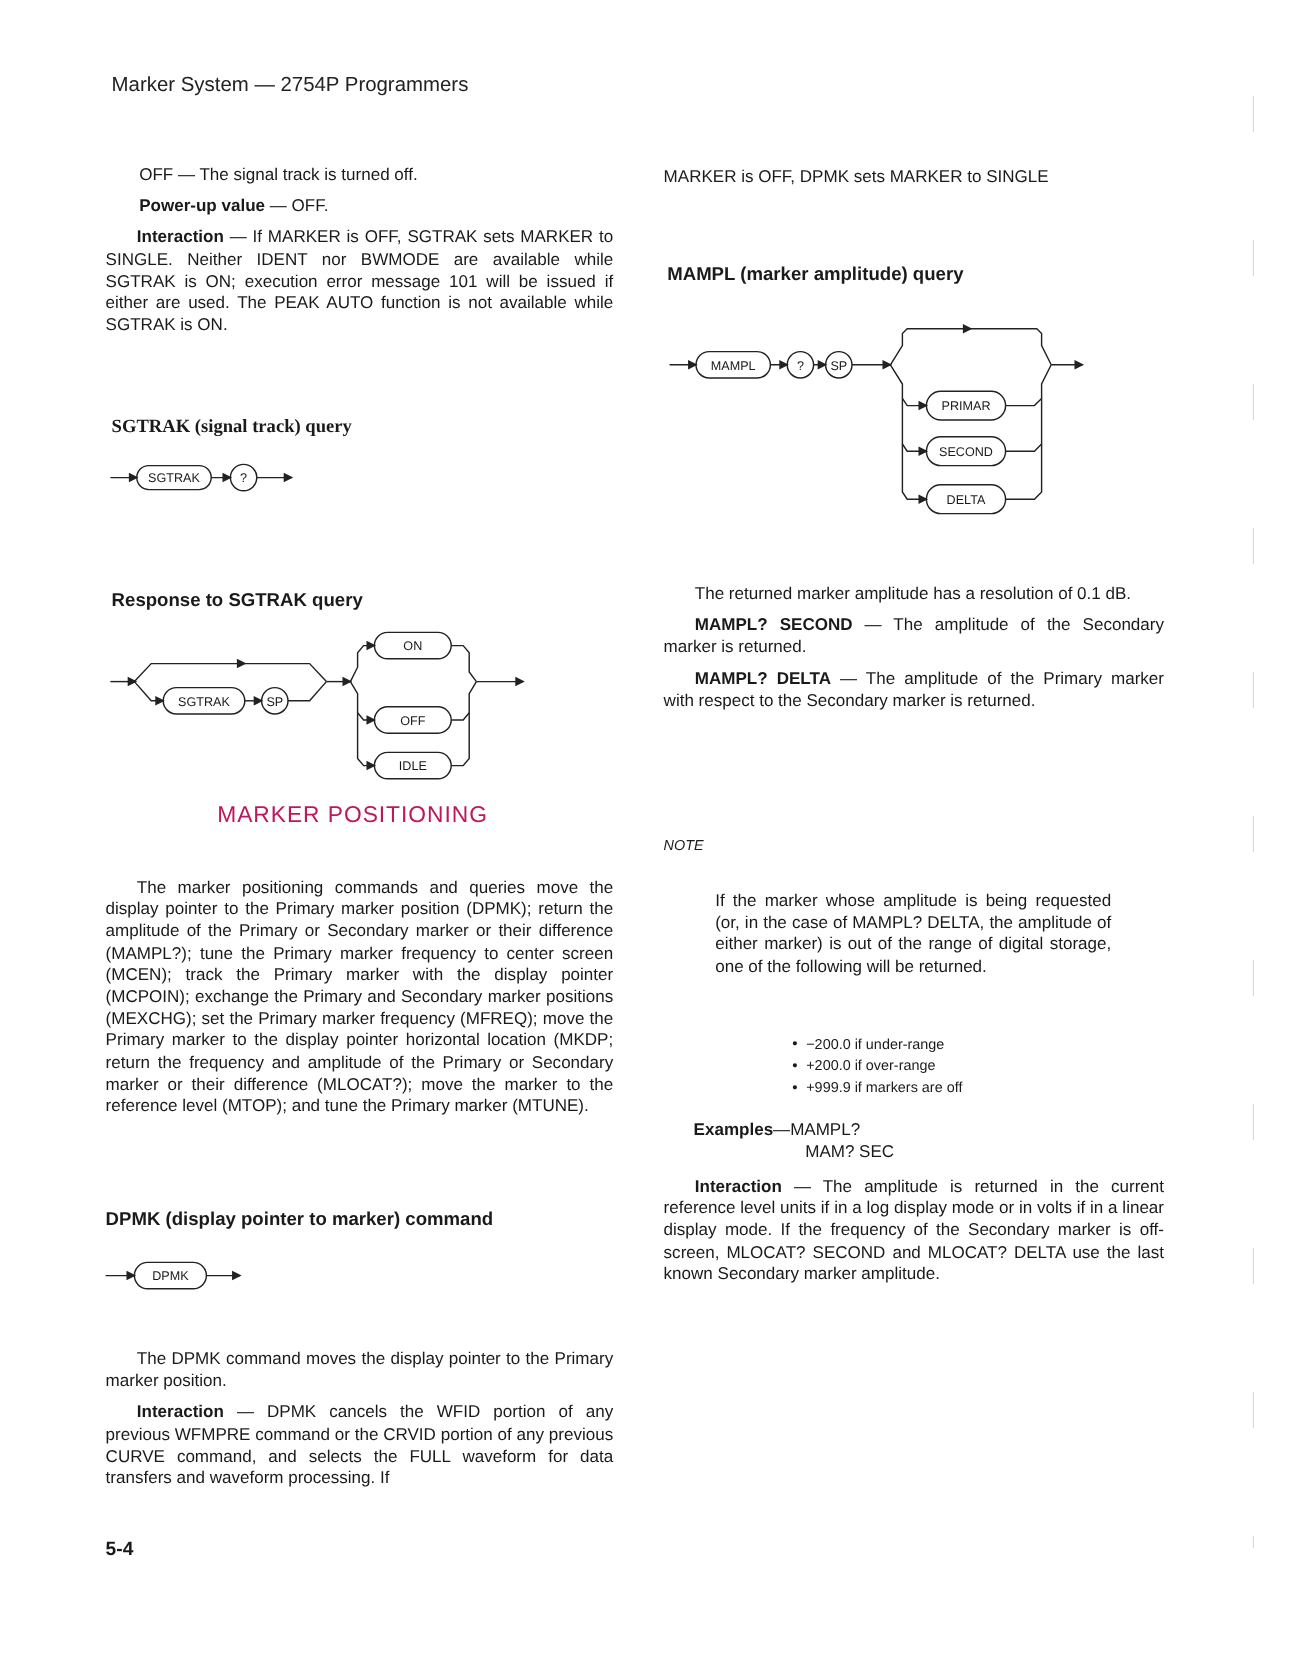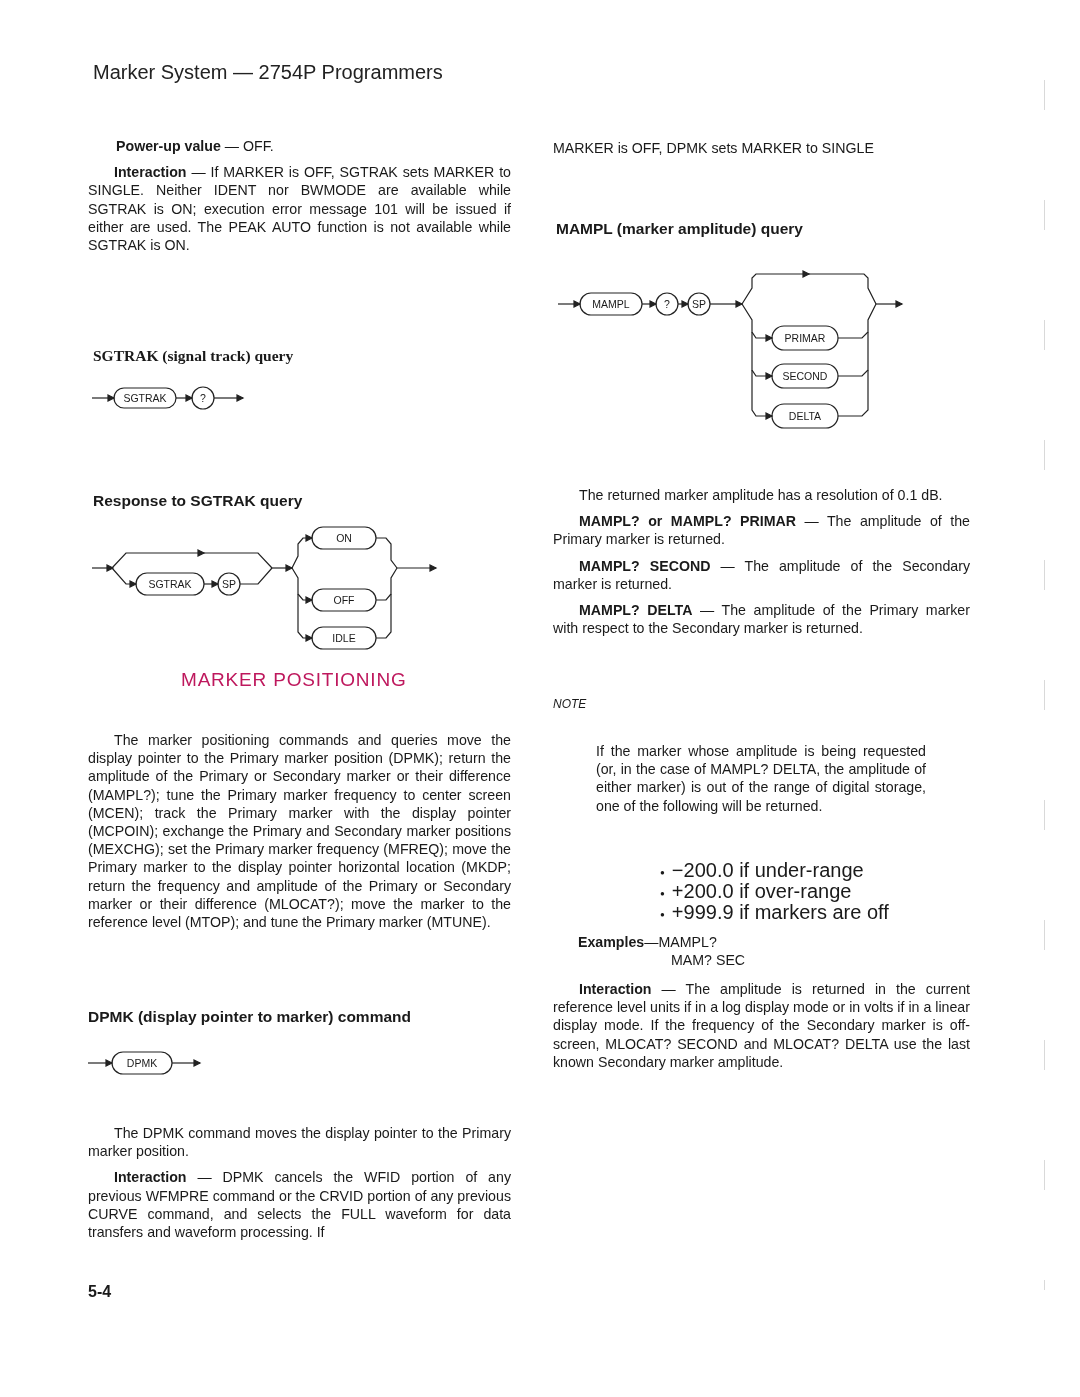--- a/index.html
+++ b/index.html
@@ -1,45 +1,46 @@
 <!DOCTYPE html>
 <html><head>
 <meta charset="utf-8">
 <style>
   html, body { margin: 0; padding: 0; }
   body {
     width: 1080px; height: 1397px; background: #ffffff; position: relative;
     font-family: "Liberation Sans", sans-serif; color: #1a1a1a; overflow: hidden;
   }
   .abs { position: absolute; }
-  .running-head { left: 93px; top: 61px; font-size: 20px; color: #222; }
+  .running-head { left: 93px; top: 61px; font-size: 17px; color: #222; }
   .col { position: absolute; font-size: 14.2px; line-height: 18.2px; text-align: justify; }
   .col-left { left: 88px; width: 423px; }
   .col-right { left: 553px; width: 417px; }
   p { margin: 0 0 8px 0; text-indent: 26px; }
   p.noindent { text-indent: 0; }
   .lead { font-weight: bold; }
   .def { margin: 0 0 8px 28px; text-indent: 0; }
   h3 { font-size: 15.5px; font-weight: bold; margin: 0; }
   .section-title { font-size: 19px; letter-spacing: 0.8px; color: #be185d; }
   .note-head { font-size: 12px; text-align: left; font-style: italic; }
   .note-body { font-size: 14.2px; line-height: 18.2px; text-align: justify; }
-  ul.bullets { list-style: none; margin: 0; padding: 0; font-size: 20px; line-height: 18px; }
+  ul.bullets { list-style: none; margin: 0; padding: 0; font-size: 12px; line-height: 18px; }
   ul.bullets li::before { content: "\25CF"; font-size: 8px; vertical-align: 2px; margin-right: 7px; }
   .examples { font-size: 14.2px; line-height: 18px; }
   .examples .lbl { font-weight: bold; }
   .page-num { left: 88px; top: 1283px; font-size: 16px; font-weight: bold; }
   svg text { font-family: "Liberation Sans", sans-serif; font-size: 10.5px; fill: #1a1a1a; }
 </style>
 </head>
 <body>
 
 <div class="abs running-head">Marker System — 2754P Programmers</div>
 
 <div class="col col-left" style="top:137px;">
+  <p class="def"><span>OFF</span><span> — The signal track is turned off.</span></p>
   <p class="def"><span class="lead">Power-up value</span><span> — OFF.</span></p>
   <p><span class="lead">Interaction</span><span> — If MARKER is OFF, SGTRAK sets MARKER to SINGLE. Neither IDENT nor BWMODE are available while SGTRAK is ON; execution error message 101 will be issued if either are used. The PEAK AUTO function is not available while SGTRAK is ON.</span></p>
 </div>
 
 <h3 class="abs" style="left:93px; top:347px;font-family:Liberation Serif, serif;">SGTRAK (signal track) query</h3>
 
 <svg class="abs" style="left:90px; top:380px;" width="170" height="36" viewBox="0 0 170 36">
   <g stroke="#222" stroke-width="1.2" fill="none">
     <line x1="2" y1="18" x2="24" y2="18"></line>
     <path d="M18 15 L24 18 L18 21 Z" fill="#222"></path>
@@ -167,21 +168,20 @@
   <text x="55" y="40" text-anchor="middle">MAMPL</text>
   <text x="111" y="40" text-anchor="middle">?</text>
   <text x="143" y="40" text-anchor="middle">SP</text>
   <text x="249" y="74" text-anchor="middle">PRIMAR</text>
   <text x="249" y="112" text-anchor="middle">SECOND</text>
   <text x="249" y="152" text-anchor="middle">DELTA</text>
 </svg>
 
 <div class="col col-right" style="top:486px;">
   <p>The returned marker amplitude has a resolution of 0.1 dB.</p>
-  <p><span class="lead">MAMPL? or MAMPL? PRIMAR</span><span> — The amplitude of the Primary marker is returned.</span></p>
   <p><span class="lead">MAMPL? SECOND</span><span> — The amplitude of the Secondary marker is returned.</span></p>
   <p><span class="lead">MAMPL? DELTA</span><span> — The amplitude of the Primary marker with respect to the Secondary marker is returned.</span></p>
 </div>
 
 <div class="abs note-head" style="left:553px; top:697px; width:417px;">NOTE</div>
 <div class="abs note-body" style="left:596px; top:742px; width:330px;">If the marker whose amplitude is being requested (or, in the case of MAMPL? DELTA, the amplitude of either marker) is out of the range of digital storage, one of the following will be returned.</div>
 
 <ul class="abs bullets" style="left:660px; top:861px;">
   <li>−200.0 if under-range</li>
   <li>+200.0 if over-range</li>

